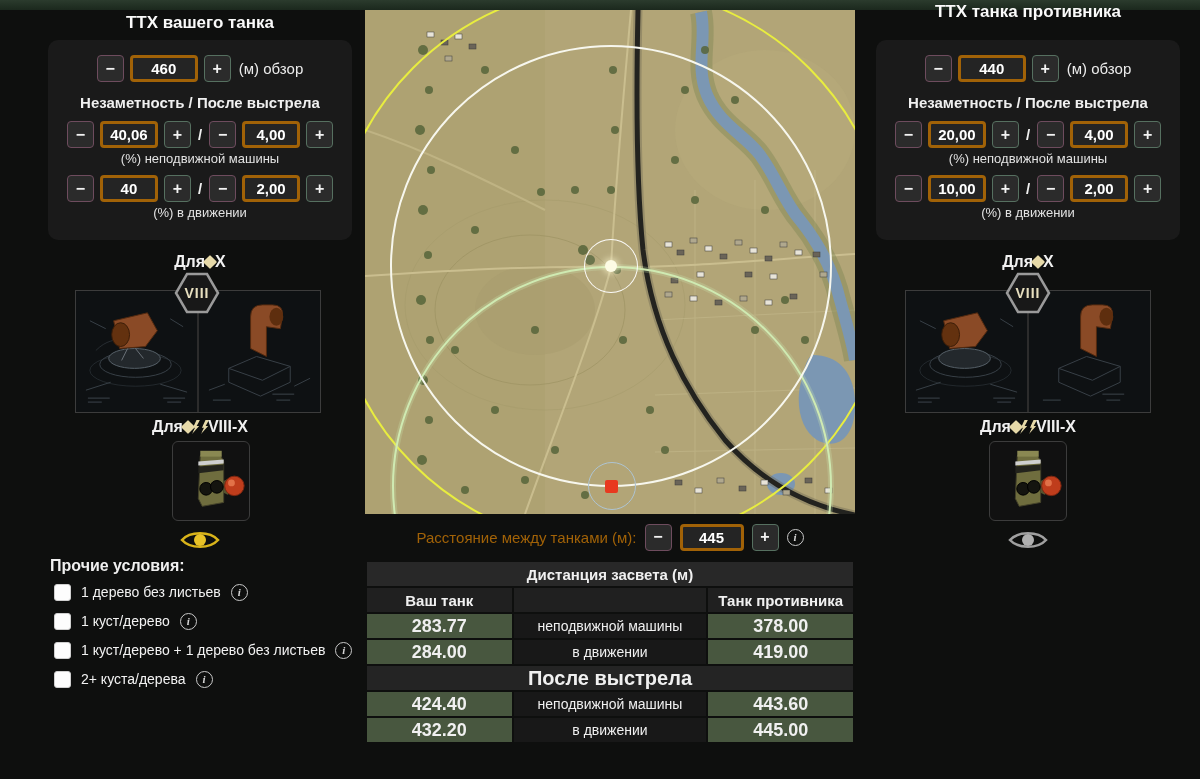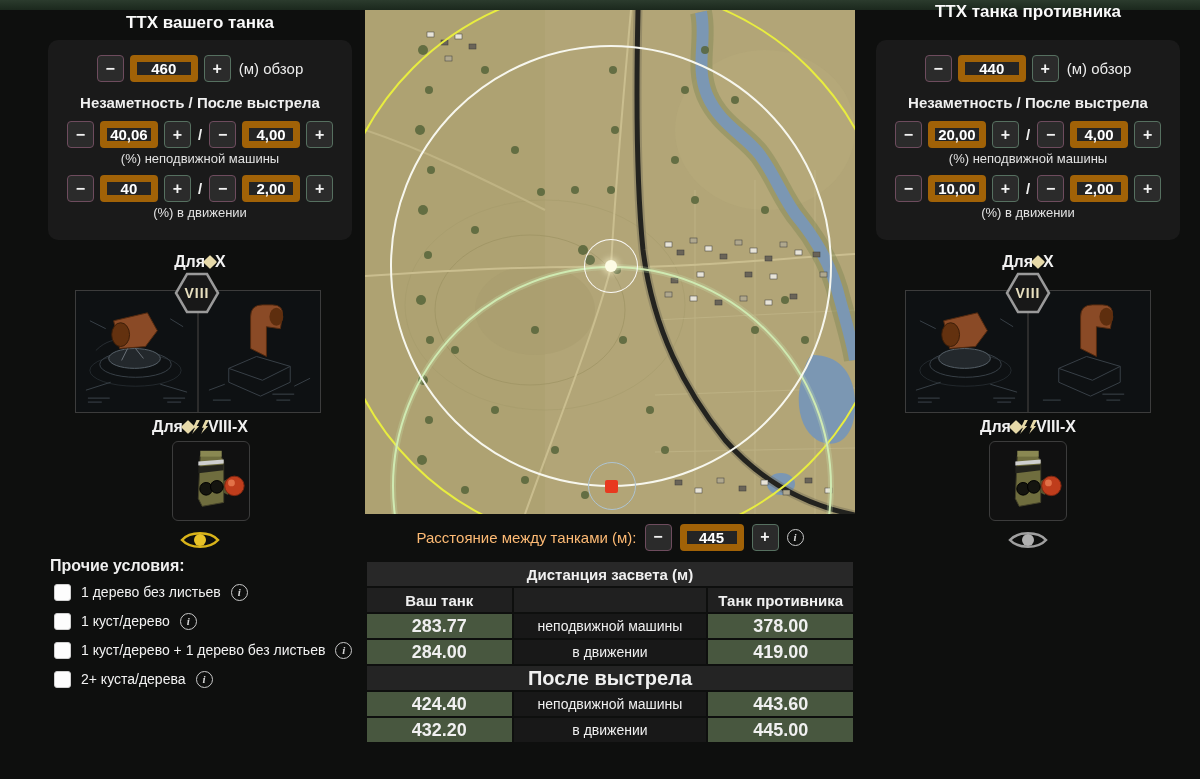--- a/index.html
+++ b/index.html
@@ -14,21 +14,21 @@
 
   
   .stat-panel { background:#1a1a1a; border-radius:10px; width:304px; height:200px;
                 display:flex; flex-direction:column; align-items:center; padding-top:15px; }
   .srow { display:flex; align-items:center; gap:6px; height:27px; }
   .btn { width:27px; height:27px; background:#2b2b2b; border-radius:4px; color:#f2f2f2;
          font-size:16px; font-weight:bold; display:flex; align-items:center; justify-content:center;
          cursor:pointer; }
   .btn.minus { border:1px solid #6e4c5e; }
   .btn.plus  { border:1px solid #567060; }
-  .numfld { height:27px; background:#242424; border:7px solid #a16207; border-radius:4px;
+  .numfld { height:27px; background:#242424; border:3px solid #a16207; border-radius:4px;
             color:#fff; font-weight:bold; font-size:15px; text-align:center;
             display:flex; align-items:center; justify-content:center; }
   .w68{width:68px;} .w58{width:58px;} .w64{width:64px;}
   .unit { font-size:15px; color:#ececec; margin-left:2px; }
   .slash { font-size:15px; font-weight:bold; margin:0 1px; }
   .subhead { font-size:15px; font-weight:bold; margin:12px 0 10px; }
   .caption { font-size:13px; color:#e2e2e2; margin:3px 0 9px; }
 
   
   .for-line { font-size:16px; font-weight:bold; text-align:center; width:320px;
@@ -61,21 +61,21 @@
                background:rgba(255,255,255,.05); }
   .enemy-ring { left:223px; top:452px; width:48px; height:48px; border:1.5px solid #aec4d2; }
   .your-dot { position:absolute; left:240px; top:250px; width:12px; height:12px; border-radius:50%;
               background:#fdfbe4; box-shadow:0 0 6px 2px rgba(255,250,210,.6); }
   .enemy-dot { position:absolute; left:240px; top:470px; width:13px; height:13px; border-radius:2px;
                background:#e8391f; }
 
   
   .dist-row { left:365px; top:522px; width:490px; height:30px; display:flex;
               align-items:center; justify-content:center; gap:8px; }
-  .dist-label { font-size:15px; color:#fdba74; }
+  .dist-label { font-size:15px; color:#a16207; }
 
   
   table.spot { left:365px; top:560px; width:490px; position:absolute;
                border-collapse:separate; border-spacing:2px; }
   table.spot td { height:24px; text-align:center; vertical-align:middle; }
   td.tt  { background:#282828; font-size:15px; font-weight:bold; }
   td.ch  { background:#202020; font-size:15px; font-weight:bold; }
   td.num { background:#48573f; font-size:18px; font-weight:bold; }
   td.lbl { background:#181818; font-size:14px; }
   td.sect{ background:#242424; font-size:20px; font-weight:bold; }

